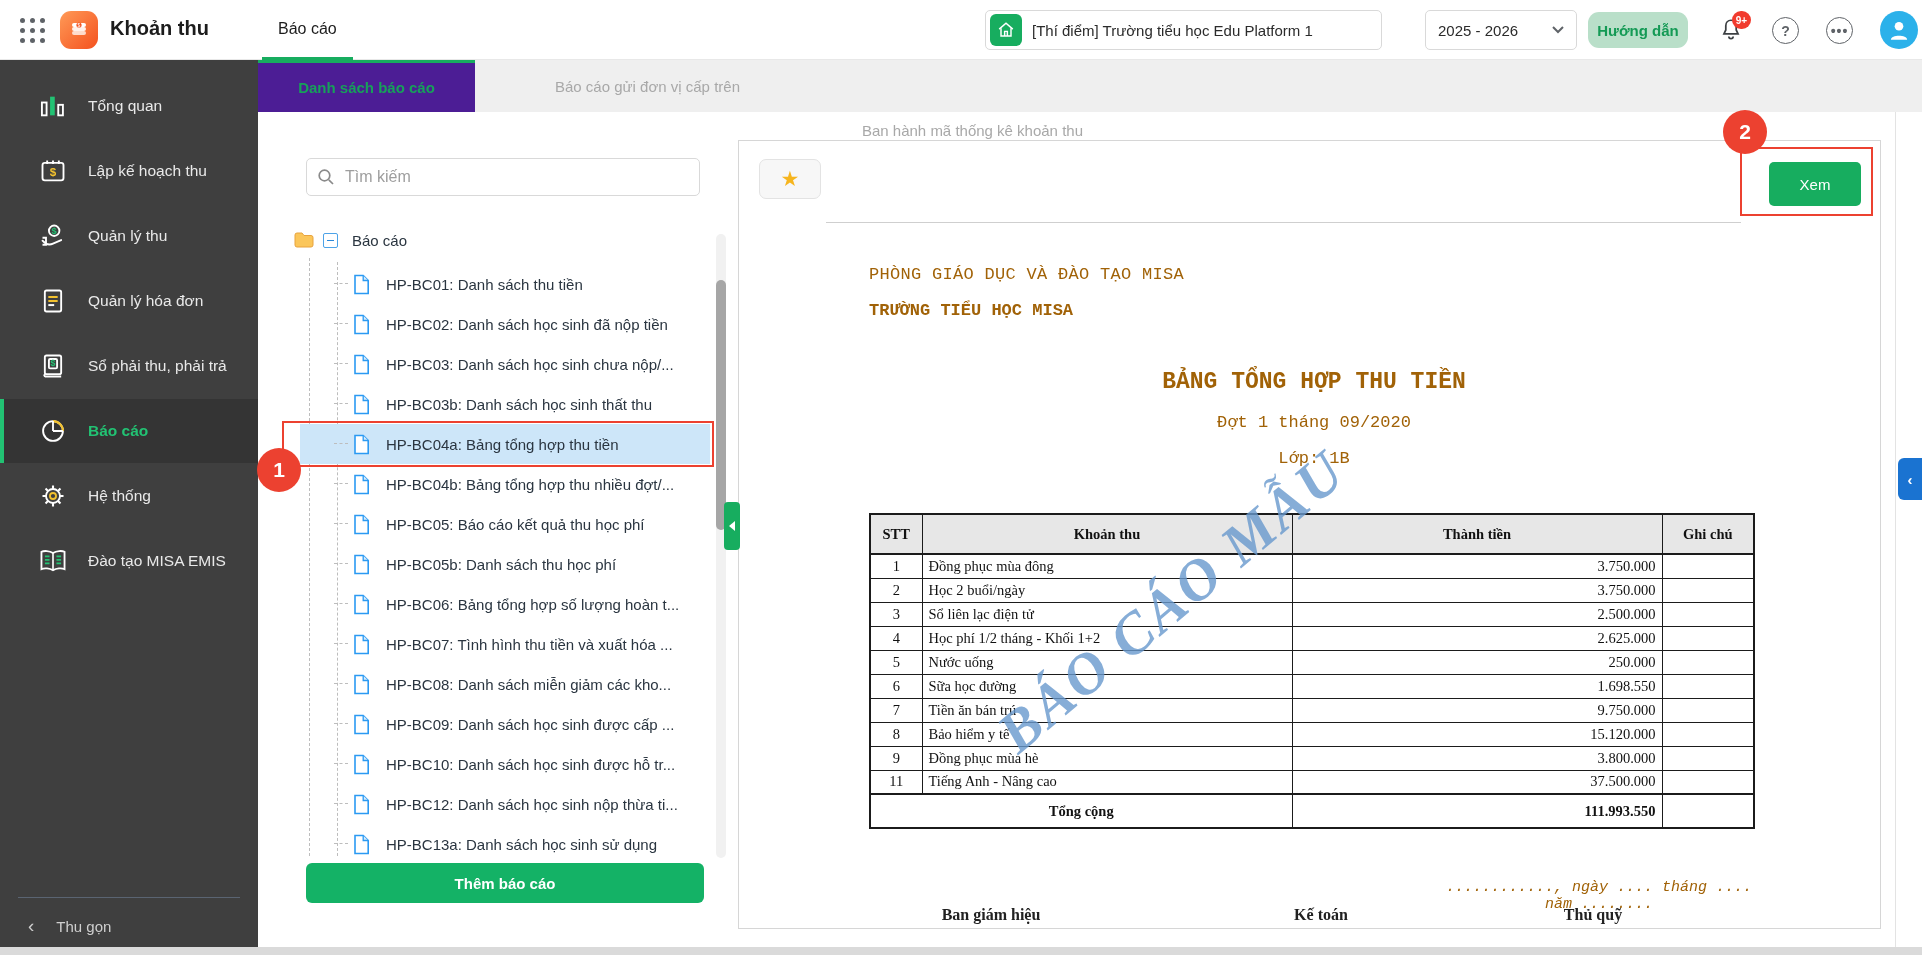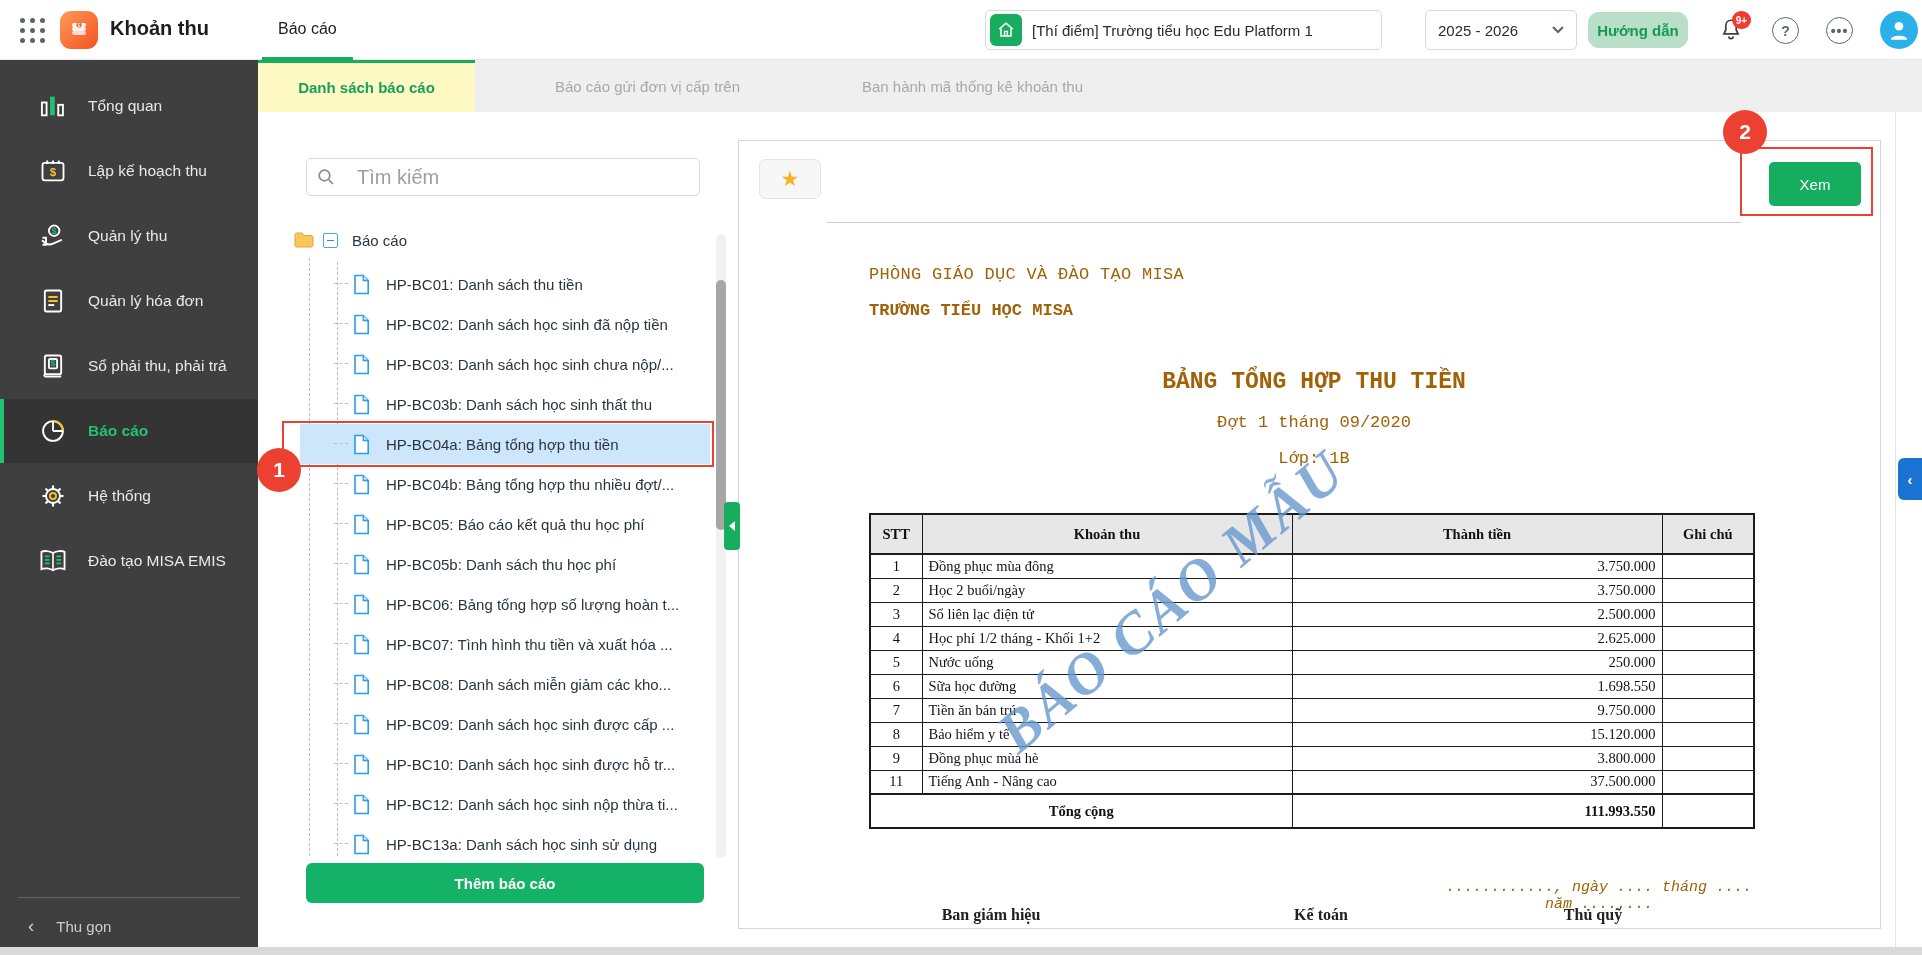--- a/index.html
+++ b/index.html
@@ -34,26 +34,26 @@
   .side-item.active { background:#343434; border-left:4px solid #22c273; }
   .side-item.active .s-icon { margin-left:32px; }
   .side-item.active .s-label { color:#22c273; font-weight:bold; }
   #collapse-divider { position:absolute; left:18px; top:837px; width:222px; height:1px; background:#5a6472; }
   #collapse-row { position:absolute; left:0; top:845px; width:258px; height:42px; display:flex; align-items:center; color:#cfcfcf; font-size:15px; cursor:pointer; }
   #collapse-row .chev { margin:0 22px 0 28px; font-size:19px; color:#cfcfcf; }
 
   
   #tabbar { position:absolute; left:258px; top:60px; width:1664px; height:52px; background:#efefef; display:flex; z-index:3; }
   .tab { height:52px; display:flex; align-items:center; justify-content:center; font-size:15px; color:#a8a8a8; cursor:pointer; }
-  .tab.active { background:#fef9c3; border-top:3px solid #17ad5f; color:#17a05a; font-weight:bold; }
+  .tab.active { background:#4c1d95; border-top:3px solid #17ad5f; color:#17a05a; font-weight:bold; }
 
   
   #listpanel { position:absolute; left:258px; top:112px; width:482px; height:835px; background:#fff; }
   #search-box { position:absolute; left:48px; top:46px; width:394px; height:38px; border:1px solid #d9d9d9; border-radius:5px; display:flex; align-items:center; padding:0 10px; }
-  #search-box input { border:none; outline:none; font-size:20px; color:#7f1d1d; margin-left:22px; width:330px; font-family:"Liberation Sans",sans-serif; }
+  #search-box input { border:none; outline:none; font-size:16px; color:#7f1d1d; margin-left:10px; width:330px; font-family:"Liberation Sans",sans-serif; }
   #search-box input::placeholder { color:#9e9e9e; }
   .vline { position:absolute; width:0; border-left:1px dashed #bdbdbd; }
   #tree-clip { position:absolute; left:0; top:96px; width:470px; height:647px; overflow:hidden; }
   .tree-row { position:absolute; left:42px; width:410px; height:40px; display:flex; align-items:center; cursor:pointer; }
   .tree-row .dash { position:absolute; left:34px; width:14px; top:19px; border-top:1px dashed #bdbdbd; }
   .tree-row .f-icon { position:absolute; left:53px; top:10px; }
   .tree-row .t-label { position:absolute; left:86px; font-size:15px; color:#2a3540; white-space:nowrap; overflow:hidden; max-width:320px; }
   .tree-row.sel { background:#cde6f9; }
   #folder-row { position:absolute; left:36px; top:108px; width:420px; height:40px; display:flex; align-items:center; cursor:pointer; }
   #minus-box { width:15px; height:15px; border:1px solid #4da3e8; border-radius:2px; background:#fff; margin-left:9px; position:relative; }
@@ -261,21 +261,21 @@
     </div>
   </div>
 
   <div id="tabbar">
       <div class="tab active" style="width: 217px;">
         <span>Danh sách báo cáo</span>
       </div>
       <div class="tab" style="width: 345px;">
         <span>Báo cáo gửi đơn vị cấp trên</span>
       </div>
-      <div class="tab" style="width: 305px;">
+      <div class="tab" style="width: 305px; margin-top: 44px;">
         <span>Ban hành mã thống kê khoản thu</span>
       </div>
     </div>
 
   <div id="listpanel">
     <div id="search-box">
       <svg width="18" height="18" viewBox="0 0 18 18" fill="none" stroke="#8a8a8a" stroke-width="1.7">
         <circle cx="7.5" cy="7.5" r="5.3"></circle>
           <path d="M11.8 11.8 L16 16"></path>
       </svg>

